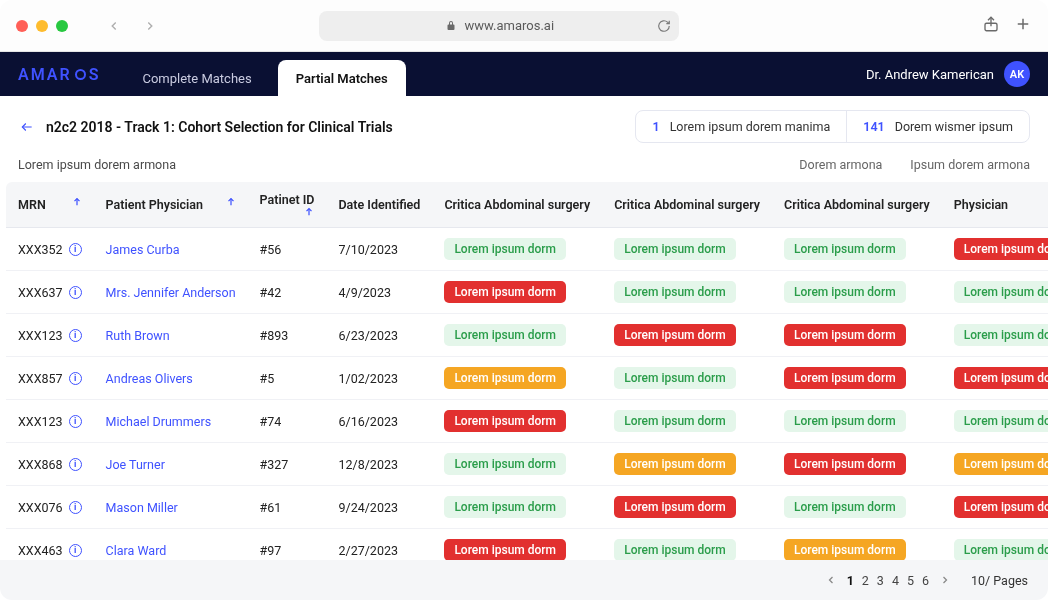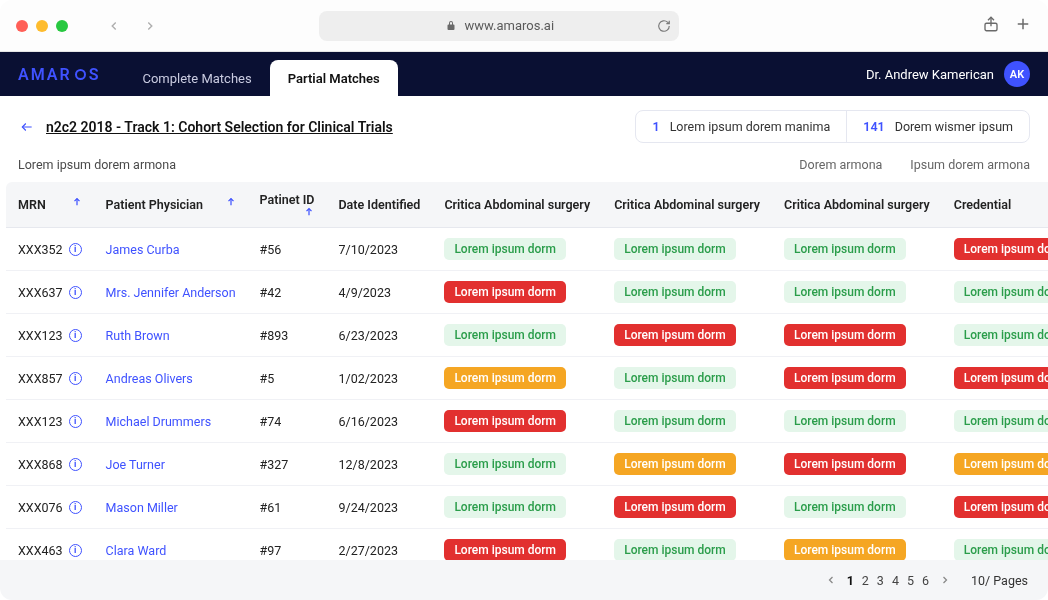--- a/index.html
+++ b/index.html
@@ -18,29 +18,29 @@
 .addr { flex: 1; max-width: 360px; margin: 0 auto; height: 30px; background: #eeeeee; border-radius: 8px; display: flex; align-items: center; justify-content: center; gap: 8px; color: #5a5a5a; font-size: 13px; position: relative; }
 .addr .lock { width: 12px; height: 12px; color: #6a6a6a; }
 .addr .reload { position: absolute; right: 8px; color: #7a7a7a; }
 .chrome-right { display: flex; align-items: center; gap: 14px; margin-left: auto; color: #6a6a6a; }
 .chrome-right svg { width: 18px; height: 18px; }
 
 
 .appbar { height: 44px; background: #0a1033; display: flex; align-items: center; padding: 0 18px; gap: 24px; color: #fff; }
 .logo { font-weight: 600; font-size: 16px; letter-spacing: 2px; color: #3f52ff; text-transform: uppercase; display: flex; align-items: center; gap: 2px; }
 .logo .o { width: 11px; height: 11px; border: 2px solid #3f52ff; border-radius: 50%; display: inline-block; margin: 0 1px; }
-.tabs { display: flex; align-items: flex-end; height: 100%; gap: 0; }
+.tabs { display: flex; align-items: flex-end; height: 100%; gap: 8px; }
 .tab { padding: 0 18px; height: 36px; display: flex; align-items: center; font-size: 13px; color: #c9cbe0; cursor: pointer; border-radius: 8px 8px 0 0; }
 .tab.active { background: #fff; color: #111; font-weight: 600; }
 .user { margin-left: auto; display: flex; align-items: center; gap: 10px; font-size: 13px; }
 .avatar { width: 26px; height: 26px; border-radius: 50%; background: #3f52ff; display: flex; align-items: center; justify-content: center; font-size: 11px; font-weight: 600; }
 
 
 .subbar { display: flex; align-items: center; justify-content: space-between; padding: 14px 18px; }
-.crumb { display: flex; align-items: center; gap: 10px; font-size: 14px; font-weight: 600; color: #111; text-decoration: underline; }
+.crumb { display: flex; align-items: center; gap: 10px; font-size: 14px; font-weight: 600; color: #111; }
 .back { color: #3f52ff; cursor: pointer; display: flex; }
 .back svg { width: 18px; height: 14px; }
 .counters { display: flex; gap: 0; border: 1px solid #e5e7f0; border-radius: 8px; overflow: hidden; font-size: 12.5px; }
 .counter { padding: 8px 16px; display: flex; align-items: center; gap: 10px; }
 .counter + .counter { border-left: 1px solid #e5e7f0; }
 .counter .num { color: #3f52ff; font-weight: 600; }
 .counter .lbl { color: #333; }
 
 
 .filters { display: flex; align-items: flex-end; justify-content: space-between; padding: 0 18px 10px; font-size: 12.5px; color: #4a4a4a; }
@@ -182,21 +182,21 @@
           <th><span>Patinet ID</span><span class="sorticon">
                 <svg viewBox="0 0 24 24" fill="none" stroke="currentColor" stroke-width="3">
                   <line x1="12" y1="20" x2="12" y2="4"></line>
                   <polyline points="6 10 12 4 18 10"></polyline>
                 </svg>
               </span></th>
           <th><span>Date Identified</span></th>
           <th><span>Critica Abdominal surgery</span></th>
           <th><span>Critica Abdominal surgery</span></th>
           <th><span>Critica Abdominal surgery</span></th>
-          <th><span>Credential</span></th>
+          <th><span>Physician</span></th>
         </tr>
       </thead>
       <tbody id="tbody">
           <tr>
     <td>
               <span class="mrn">XXX352<span class="info-icon">i</span></span>
             </td>
     <td><span class="link">James Curba</span></td>
     <td>#56</td>
     <td>7/10/2023</td>

